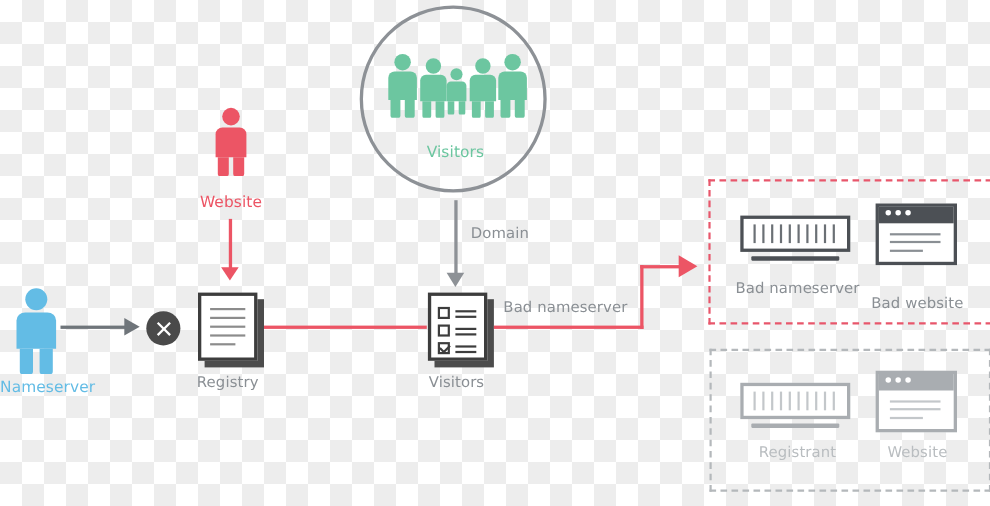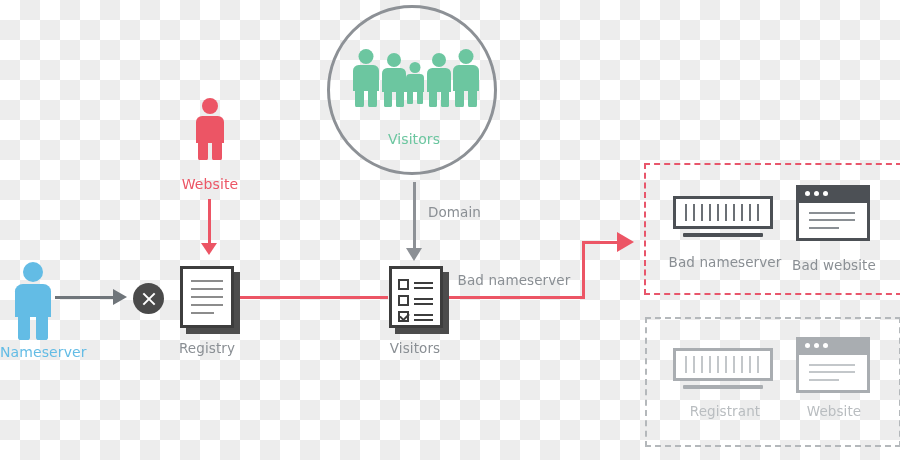--- a/index.html
+++ b/index.html
@@ -233,21 +233,21 @@
   <div class="browser" style="left:796px;top:185px;width:76px;height:58px;">
     <div class="frame" style="width:74px;height:56px;border:3px solid #4c5055;"></div>
     <div class="titlebar" style="left:3px;top:3px;width:68px;height:15px;background:#4c5055;"></div>
     <div class="dot" style="left:9px;"></div>
     <div class="dot" style="left:18px;"></div>
     <div class="dot" style="left:27px;"></div>
     <div class="cl" style="left:13px;top:27px;width:46px;background:#8a8f94;"></div>
     <div class="cl" style="left:13px;top:34px;width:46px;background:#8a8f94;"></div>
     <div class="cl" style="left:13px;top:42px;width:30px;background:#8a8f94;"></div>
   </div>
-  <div class="lbl center" style="left:834px;top:257px;color:#8a8f94;">Bad website</div>
+  <div class="lbl center" style="left:834px;top:268px;color:#8a8f94;">Bad website</div>
 
   <div class="panel good" style="left:645px;top:317px;width:256px;height:130px;"></div>
 
   <div class="server" style="left:673px;top:348px;width:104px;height:42px;">
     <div class="case" style="width:100px;height:33px;border:3px solid #a9adb1;"></div>
     <div class="bar" style="left:12px;top:8px;height:17px;background:#c3c7ca;"></div>
     <div class="bar" style="left:20px;top:8px;height:17px;background:#c3c7ca;"></div>
     <div class="bar" style="left:28px;top:8px;height:17px;background:#c3c7ca;"></div>
     <div class="bar" style="left:36px;top:8px;height:17px;background:#c3c7ca;"></div>
     <div class="bar" style="left:44px;top:8px;height:17px;background:#c3c7ca;"></div>

